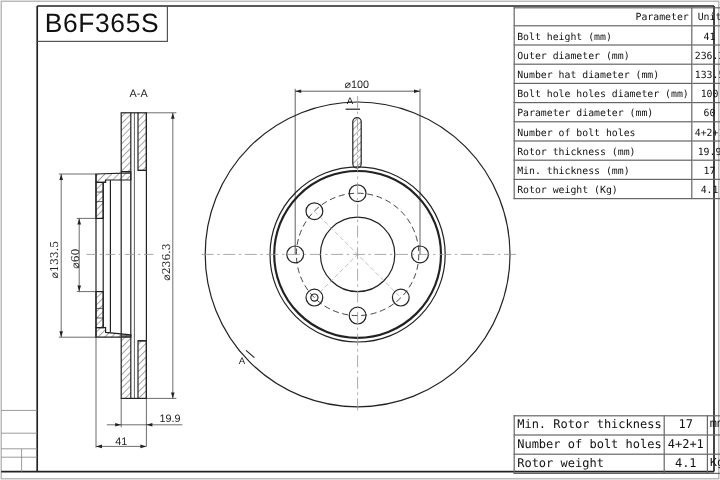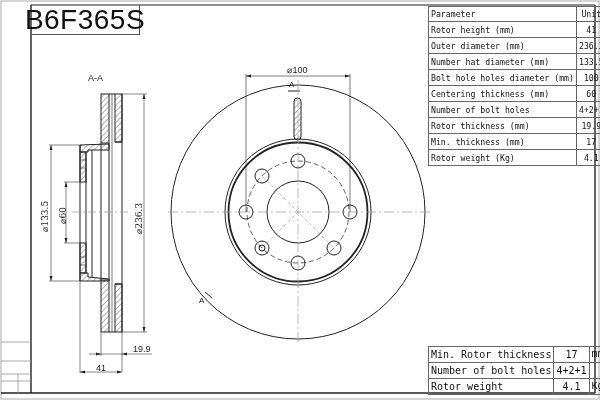--- a/index.html
+++ b/index.html
@@ -8,31 +8,31 @@
     background: #ffffff;
     font-family: "DejaVu Serif", serif;
     color: #111;
   }
   .sheet { position: absolute; left: 0; top: 0; width: 600px; height: 400px; }
   svg { position: absolute; left: 0; top: 0; }
   .title-box {
     position: absolute; left: 31px; top: 5px; width: 108px; height: 29px;
     border: 1px solid #555; border-left: none; border-top: none;
     display: flex; align-items: center; justify-content: center;
-    font-family: "Liberation Sans", sans-serif; font-size: 28px; letter-spacing: 0.5px;
+    font-family: "Liberation Sans", sans-serif; font-size: 22px; letter-spacing: 0.5px;
   }
   table.spec {
     position: absolute; left: 428px; top: 6px; width: 162px;
     border-collapse: collapse; font-family: "DejaVu Sans Mono", monospace; font-size: 8.2px;
   }
   table.spec td, table.spec th {
     border: 1px solid #666; height: 15px; padding: 0 2px; white-space: nowrap;
     font-weight: normal;
   }
-  table.spec th { text-align: left; height: 14px; }
+  table.spec th { text-align: right; height: 14px; }
   table.spec td.val, table.spec th.unit { text-align: center; width: 28px; }
   table.bottom {
     position: absolute; left: 428px; top: 346px; width: 162px;
     border-collapse: collapse; font-family: "DejaVu Sans Mono", monospace; font-size: 10px;
   }
   table.bottom td { border: 1px solid #666; height: 15px; padding: 0 2px; white-space: nowrap; }
   table.bottom td.v { text-align: center; width: 40px; }
   table.bottom td.u { text-align: center; width: 26px; font-family: Liberation Mono, monospace; }
   .lbl { position: absolute; font-family: Liberation Sans, sans-serif; font-size: 9px; color: #222; }
   .vlbl { position: absolute; font-family: "DejaVu Serif", serif; font-size: 9px; color: #222;
@@ -163,55 +163,55 @@
     <line x1="205" y1="292" x2="212" y2="298" stroke-width="1"></line>
   </g>
   <g fill="#222">
     <polygon points="246,76 251,74.5 251,77.5"></polygon>
     <polygon points="350,76 345,74.5 345,77.5"></polygon>
   </g>
 </svg>
 
 <div class="title-box">B6F365S</div>
 
-<div class="lbl" style="left:88px; top:73px;">A-A</div>
+<div class="lbl" style="left:108px; top:73px;">A-A</div>
 <div class="lbl" style="left:289px; top:80px; font-size:8px;">A</div>
 <div class="lbl" style="left:199px; top:296px; font-size:8px;">A</div>
 
 <div class="vlbl" style="left:40px; top:232px;">⌀133.5</div>
 <div class="vlbl" style="left:58px; top:224px;">⌀60</div>
 <div class="vlbl" style="left:134px; top:234px;">⌀236.3</div>
 <div class="lbl" style="left:133px; top:344px;">19.9</div>
 <div class="lbl" style="left:96px; top:363px;">41</div>
 <div class="lbl" style="left:287px; top:65px;">⌀100</div>
 
 <table class="spec">
   <tbody>
         <tr>
     <th>Parameter</th>
     <th class="unit">Unit</th>
   </tr>
   <tr>
-          <td>Rotor height (mm)</td>
+          <td>Bolt height (mm)</td>
           <td class="val">41</td>
         </tr>
   <tr>
           <td>Outer diameter (mm)</td>
           <td class="val">236.3</td>
         </tr>
   <tr>
           <td>Number hat diameter (mm)</td>
           <td class="val">133.5</td>
         </tr>
   <tr>
           <td>Bolt hole holes diameter (mm)</td>
           <td class="val">100</td>
         </tr>
   <tr>
-          <td>Centering thickness (mm)</td>
+          <td>Parameter diameter (mm)</td>
           <td class="val">60</td>
         </tr>
   <tr>
           <td>Number of bolt holes</td>
           <td class="val">4+2+1</td>
         </tr>
   <tr>
           <td>Rotor thickness (mm)</td>
           <td class="val">19.9</td>
         </tr>

